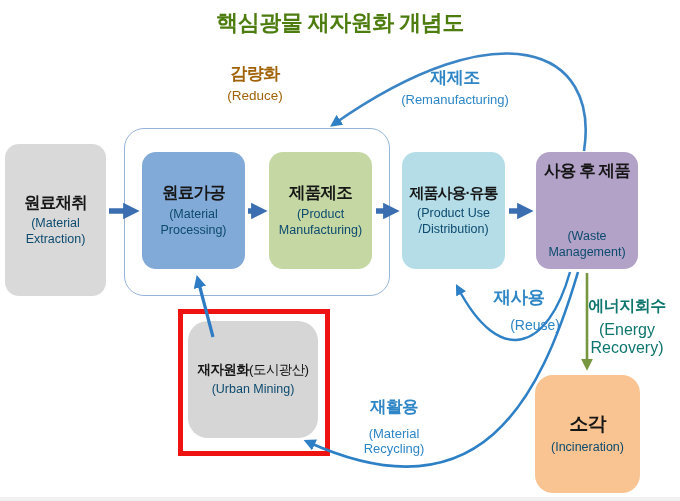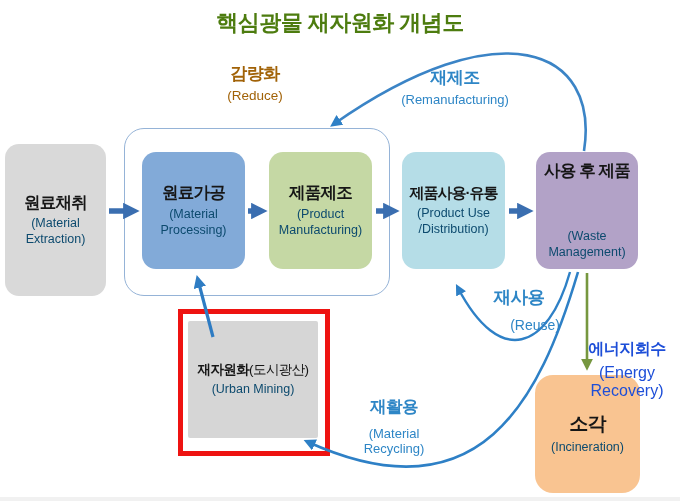--- a/index.html
+++ b/index.html
@@ -17,40 +17,40 @@
   .box .ko{font-weight:bold;font-size:16.5px;color:#161616;letter-spacing:-0.8px;line-height:1.15;}
   .box .en{font-size:12.5px;color:#0c4a6e;line-height:1.28;margin-top:4px;}
   .box-extraction{left:5px;top:144px;width:101px;height:152px;background:#d9d9d9;}
   .box-processing{left:142px;top:152px;width:103px;height:117px;background:#82aad8;}
   .box-manufacturing{left:269px;top:152px;width:103px;height:117px;background:#c5d8a4;}
   .box-use{left:402px;top:152px;width:103px;height:117px;background:#b5dde7;}
   .box-use .ko{font-size:15px;letter-spacing:-1px;}
   .box-waste{left:536px;top:152px;width:102px;height:117px;background:#b2a2c7;gap:44px;}
   .box-incineration{left:535px;top:375px;width:105px;height:118px;background:#f9c491;border-radius:18px;}
   .box-incineration .ko{font-size:19px;text-align:center;}
-  .box-urban{left:188px;top:321px;width:130px;height:117px;background:#d6d6d6;border-radius:2px;}
+  .box-urban{left:188px;top:321px;width:130px;height:117px;background:#d6d6d6;border-radius:20px;}
   .box-urban .ko{font-size:13.5px;letter-spacing:-0.6px;}
   .box-urban .ko .sub{font-weight:normal;}
   .highlight-frame{position:absolute;left:178px;top:309px;width:152px;height:147px;
                    border:5px solid #ee1311;box-sizing:border-box;background:transparent;}
   
   .lbl{position:absolute;text-align:center;}
   .lbl .ko{display:block;font-weight:bold;}
   .lbl .en{display:block;}
   .lbl-reduce{left:203px;top:62px;width:104px;color:#a16207;}
   .lbl-reduce .ko{font-size:17px;letter-spacing:-0.5px;}
   .lbl-reduce .en{font-size:13.5px;margin-top:3px;}
   .lbl-blue{color:#2e86c6;}
   .lbl-reman{left:392px;top:66px;width:126px;}
   .lbl-reman .ko{font-size:17px;letter-spacing:-0.5px;}
   .lbl-reman .en{font-size:13px;margin-top:3px;}
   .lbl-reuse{left:478px;top:285px;width:82px;}
   .lbl-reuse .ko{font-size:17.5px;letter-spacing:-0.5px;}
   .lbl-reuse .en{font-size:14px;margin-top:8px;text-align:right;}
-  .lbl-energy{left:575px;top:296px;width:104px;color:#1d4ed8;margin-top:43px;}
+  .lbl-energy{left:575px;top:296px;width:104px;color:#0f766e;}
   .lbl-energy .ko{font-size:16px;letter-spacing:-0.5px;}
   .lbl-energy .en{font-size:16px;margin-top:4px;}
   .lbl-recycle{left:338px;top:396px;width:112px;}
   .lbl-recycle .ko{font-size:16.5px;letter-spacing:-0.5px;}
   .lbl-recycle .en{font-size:13px;margin-top:8px;}
   .arrows{position:absolute;left:0;top:0;width:680px;height:501px;pointer-events:none;}
   .bottom-edge{position:absolute;left:0;top:497px;width:680px;height:4px;background:#f1f1f1;}
 </style>
 </head>
 <body>

